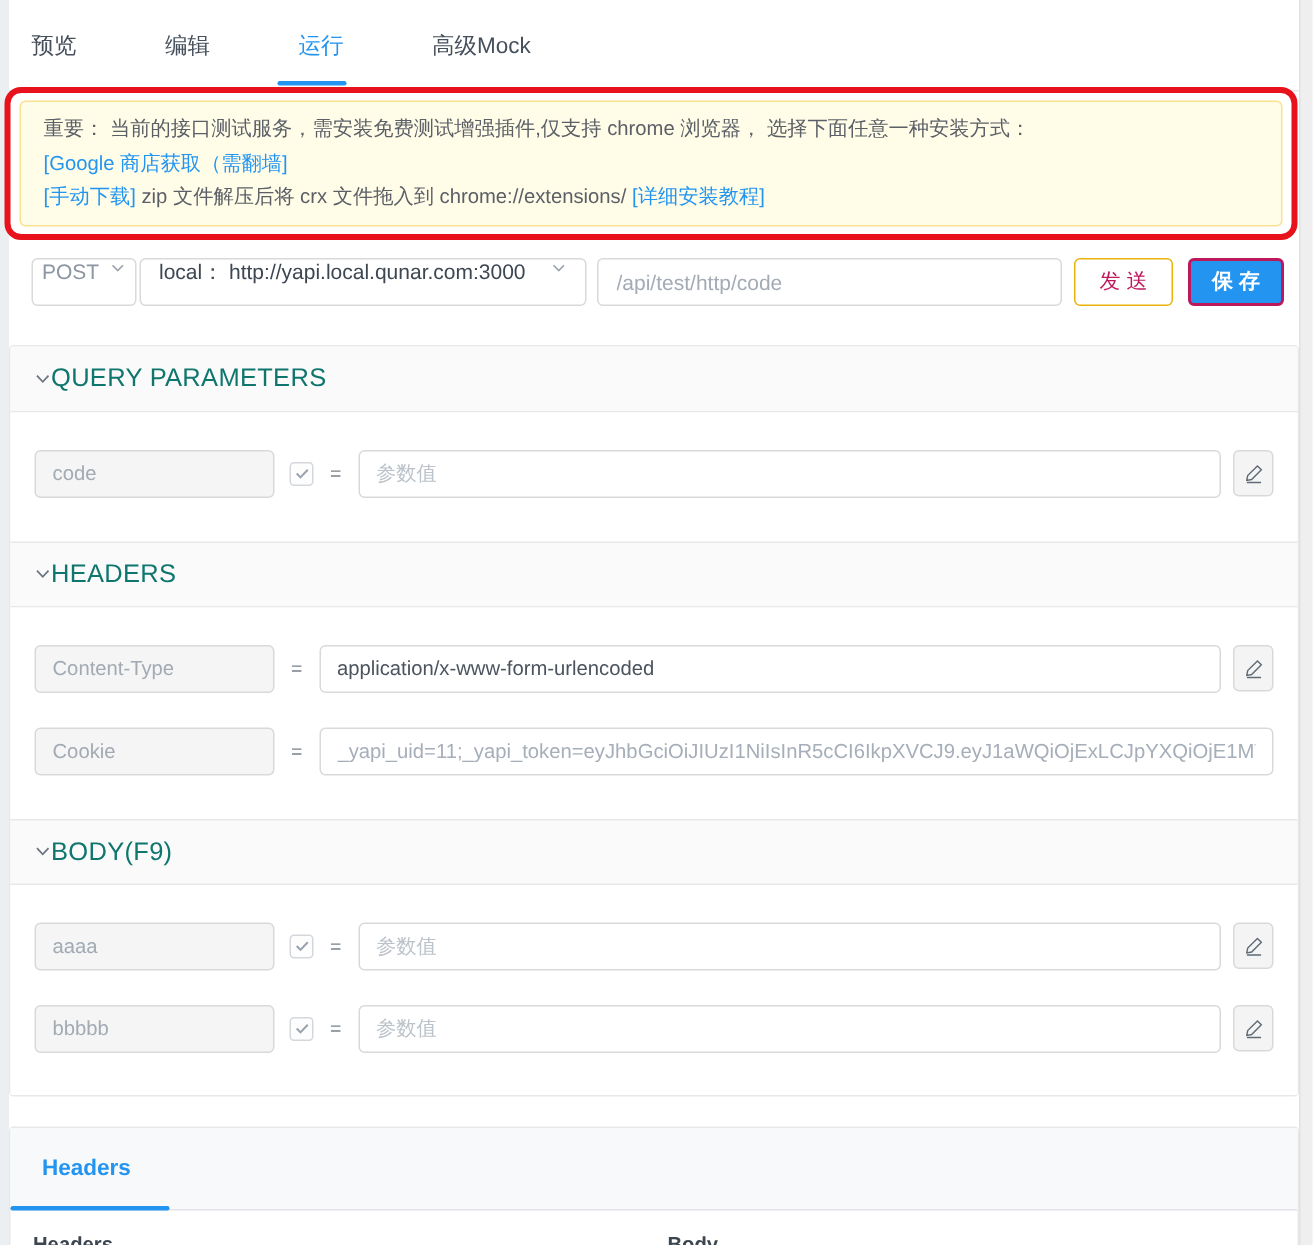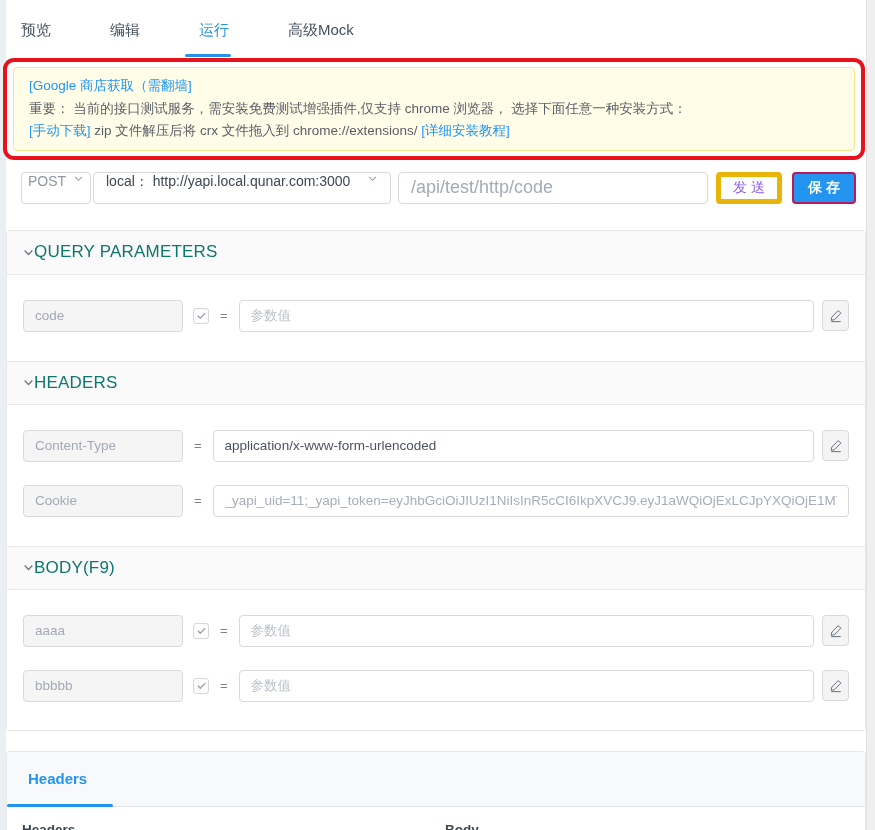--- a/index.html
+++ b/index.html
@@ -30,23 +30,23 @@
 
   
   .reqbar { display: flex; align-items: center; height: 32px; margin-top: 12px; padding: 0 10px 0 15px; }
   .select { height: 32px; border: 1px solid #d9d9d9; border-radius: 4px; background: #fff;
     display: flex; align-items: flex-start; font-size: 14px; cursor: pointer; }
   .method-select { width: 70px; justify-content: center; color: #8d96a3; gap: 7px; }
   .env-select { width: 298px; margin-left: 2px; padding: 0 12px; color: #3d4752; }
   .env-select .env-text { flex: 1; white-space: nowrap; overflow: hidden; }
   .chev { color: #9aa3ad; flex: none; display: flex; }
   .path-input { flex: 1; margin-left: 7px; height: 32px; border: 1px solid #d9d9d9;
-    border-radius: 4px; padding: 0 12px; font-size: 18px; color: #a4abb5; background: #fff; outline: none; }
+    border-radius: 4px; padding: 0 12px; font-size: 14px; color: #a4abb5; background: #fff; outline: none; }
   .btn { height: 32px; border-radius: 4px; font-size: 14px; cursor: pointer; }
-  .send-btn { margin-left: 8px; width: 66px; background: #fff; border: 5px solid #eab308; color: #8b5cf6; }
+  .send-btn { margin-left: 8px; width: 66px; background: #fff; border: 1px solid #eab308; color: #be185d; }
   .save-btn { margin-left: 10px; width: 64px; background: #2395f1; border: 2px solid #be185d;
     color: #fff; font-weight: bold; }
 
   
   .panel { margin-top: 26px; border: 1px solid #e8e8e8; border-radius: 3px; background: #fff; }
   .collapse-header { height: 44px; background: #fafafa; border-bottom: 1px solid #e8e8e8;
     display: flex; align-items: center; padding: 0 16px; cursor: pointer; }
   .collapse-header + .rows { border-top: none; }
   .rows + .collapse-header { border-top: 1px solid #e8e8e8; }
   .collapse-header .cicon { color: #6b7480; display: flex; }
@@ -107,22 +107,22 @@
 
   <div class="tabbar">
     <div class="tab">预览</div>
     <div class="tab">编辑</div>
     <div class="tab active">运行</div>
     <div class="tab">高级Mock</div>
   </div>
 
   <div class="annotation">
     <div class="alert">
+      <div>重要： 当前的接口测试服务，需安装免费测试增强插件,仅支持 chrome 浏览器， 选择下面任意一种安装方式：</div>
       <div><a>[Google 商店获取（需翻墙]</a></div>
-      <div>重要： 当前的接口测试服务，需安装免费测试增强插件,仅支持 chrome 浏览器， 选择下面任意一种安装方式：</div>
       <div><a>[手动下载]</a><span> zip 文件解压后将 crx 文件拖入到 chrome://extensions/ </span><a>[详细安装教程]</a></div>
     </div>
   </div>
 
   <div class="reqbar">
     <div class="select method-select">
       <span>POST</span>
       <span class="chev">
         <svg width="11" height="11" viewBox="0 0 12 12">
             <path d="M2.2 4.2l3.8 3.8 3.8-3.8" fill="none" stroke="currentColor" stroke-width="1.2"></path>

